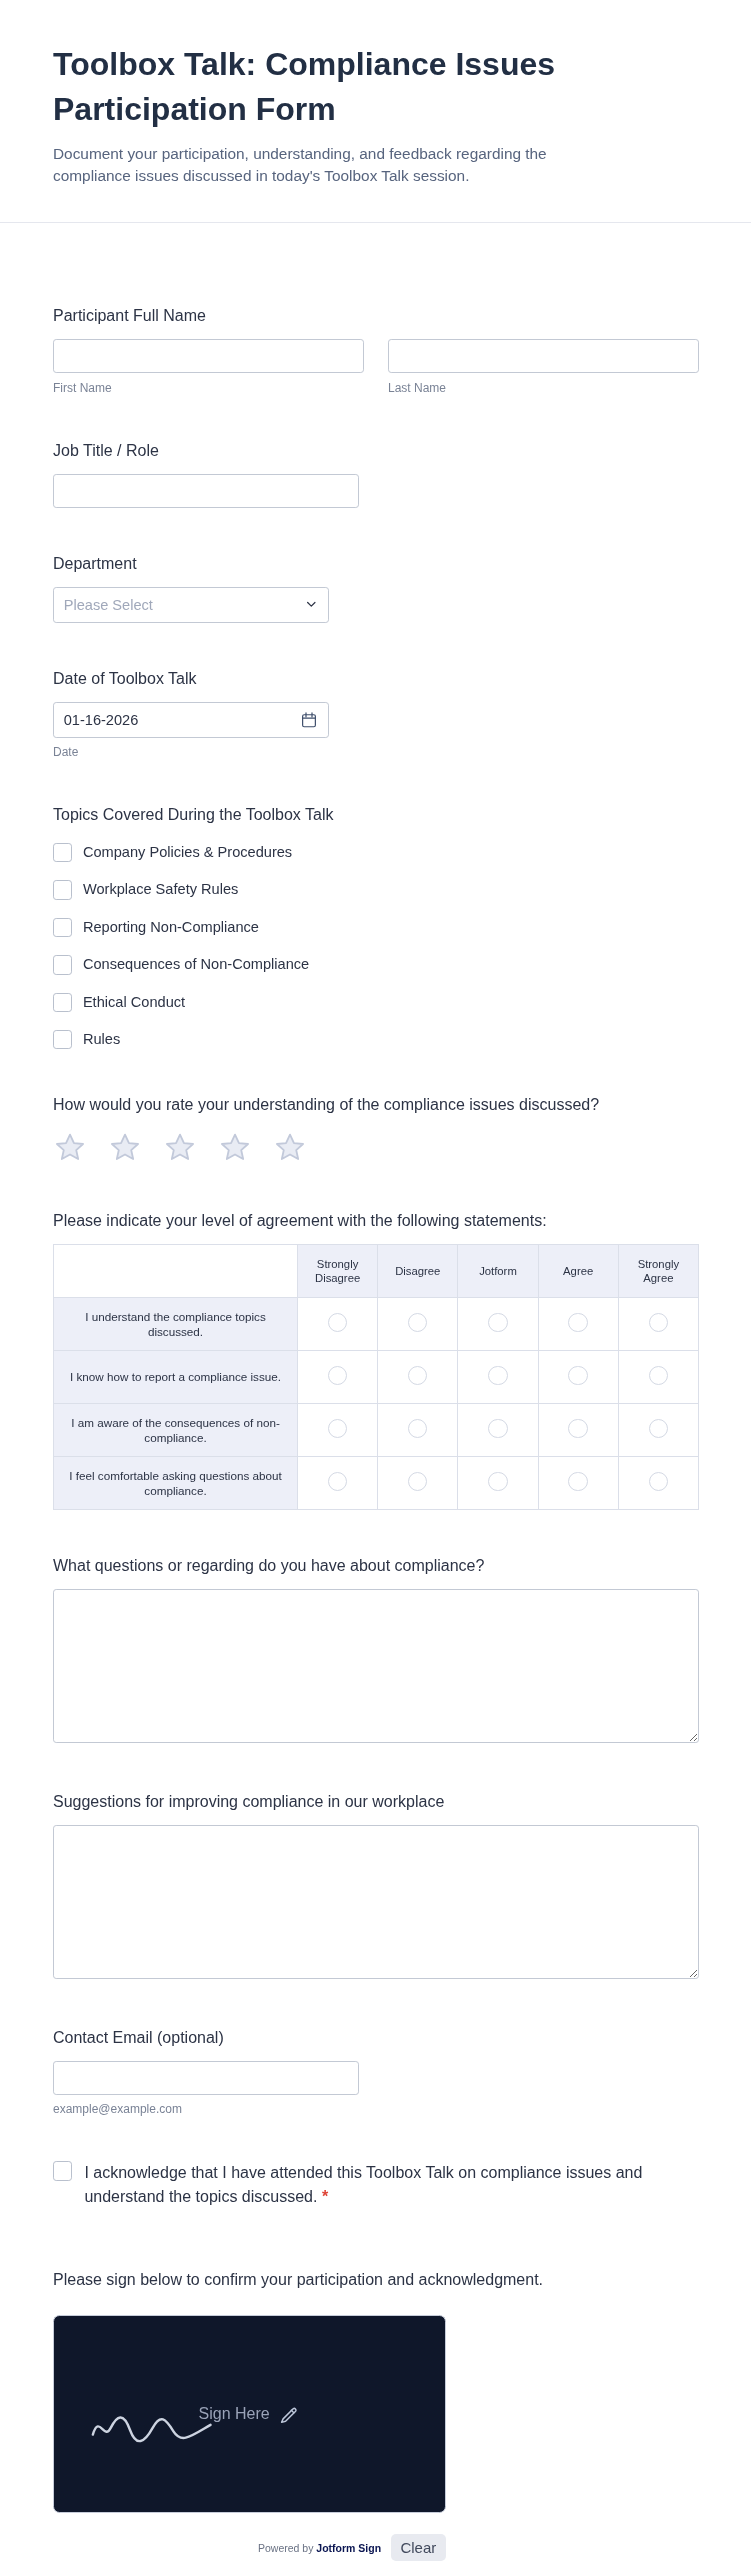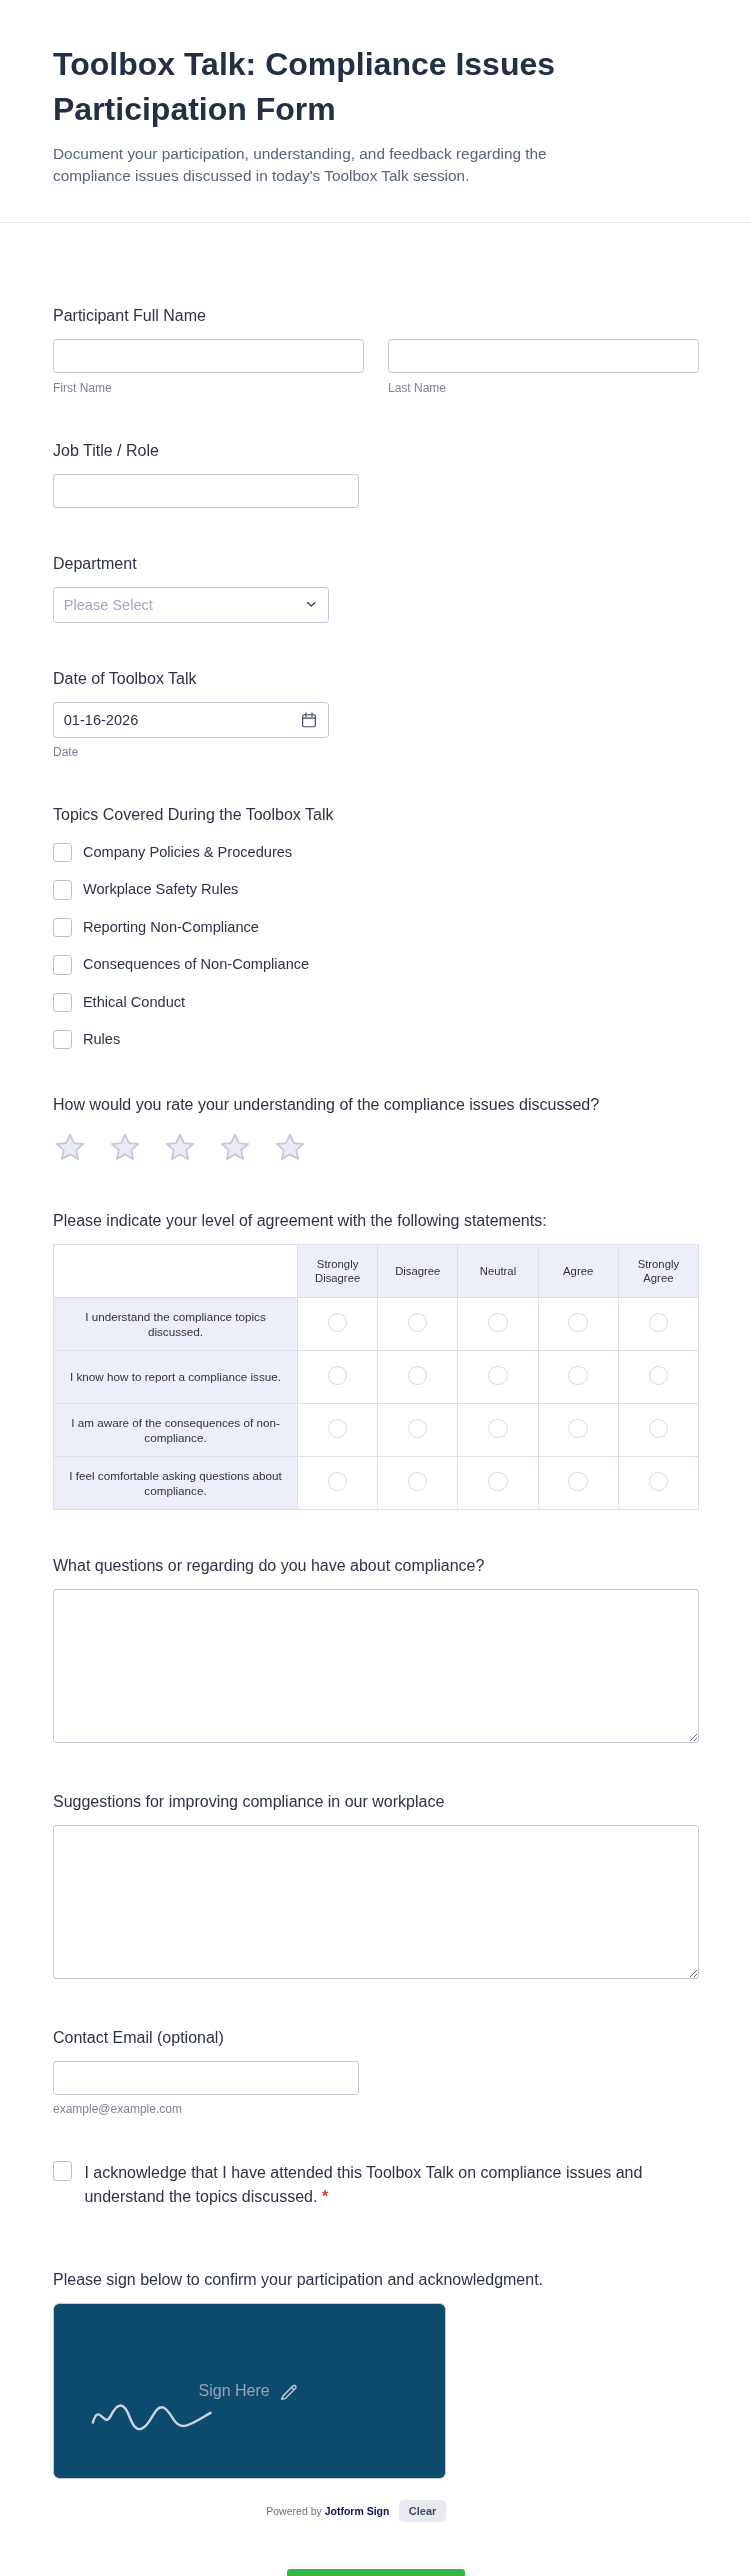--- a/index.html
+++ b/index.html
@@ -118,55 +118,54 @@
     font-size: 14.6px;
     padding: 8px 9.7px;
     color: #2c3345;
     outline: none;
   }
   .ack { display: flex; gap: 12px; align-items: flex-start; margin-bottom: 60px; }
   .ack-text { font-size: 16px; line-height: 24px; max-width: 598px; }
   .required-star { color: #de4437; font-weight: 700; }
   .signature-box {
     width: 393px;
-    height: 176px;
+    height: 198px;
     border: 0.8px solid #c6ccd9;
     border-radius: 6.5px;
     position: relative;
     display: flex;
     align-items: center;
     justify-content: center;
     gap: 9.7px;
-    margin-top: 13px;
+    margin-top: 25px;
     cursor: crosshair;
-    background: #0c4a6e;
+    background: #0f172a;
   }
   .sign-here { font-size: 16px; color: #9aa3b8; }
   .squiggle { position: absolute; left: 34px; top: 91px; }
   .powered-row {
     width: 393px;
     display: flex;
     justify-content: flex-end;
     align-items: center;
     gap: 9.7px;
     margin-top: 21px;
     font-size: 10.5px;
     color: #6a7284;
   }
   .brand { font-weight: 700; color: #0a1551; cursor: pointer; }
   .clear-btn {
     background: #e8eaf0;
     border: none;
     border-radius: 5px;
     padding: 4.9px 9.7px;
-    font-size: 11px;
+    font-size: 15px;
     color: #41495c;
     font-family: inherit;
     cursor: pointer;
-    font-weight: bold;
   }
   .submit-wrap { text-align: center; margin-top: 47px; padding-bottom: 81px; }
   .submit-btn {
     width: 178px;
     height: 47px;
     background: #35b649;
     color: #ffffff;
     font-size: 16px;
     font-weight: 500;
     border: none;
@@ -290,21 +289,21 @@
             <col>
             <col>
             <col>
             <col>
         </colgroup>
         <thead>
           <tr>
             <th class="corner"></th>
             <th>Strongly Disagree</th>
             <th>Disagree</th>
-            <th>Neutral</th>
+            <th>Jotform</th>
             <th>Agree</th>
             <th>Strongly Agree</th>
           </tr>
         </thead>
         <tbody>
           <tr>
             <td class="rowlabel">I understand the compliance topics discussed.</td>
             <td class="cell"><span class="radio"></span></td>
             <td class="cell"><span class="radio"></span></td>
             <td class="cell"><span class="radio"></span></td>

